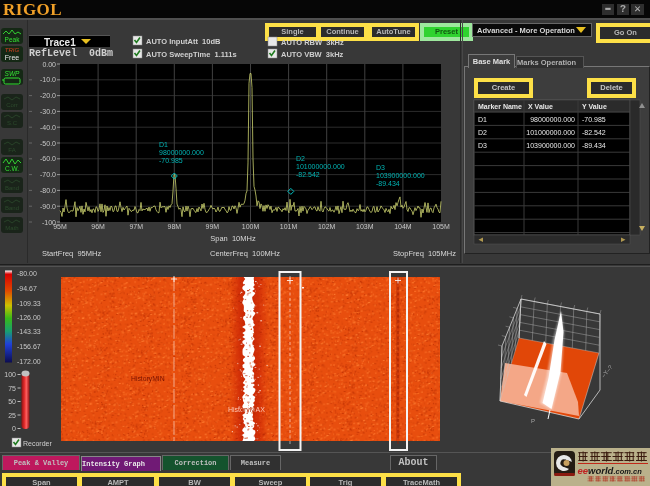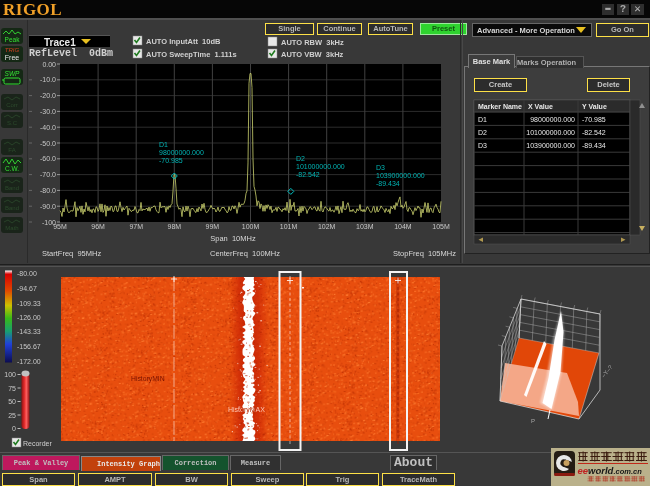--- a/index.html
+++ b/index.html
@@ -1,17 +1,17 @@
 <!DOCTYPE html>
 <html><head><meta charset="utf-8"><style>
   html,body{margin:0;padding:0;background:#383838;}
   #app{position:relative;width:650px;height:486px;overflow:hidden;background:#383838;
        font-family:"Liberation Mono",monospace;}
   .abs{position:absolute;}
-  .btn{position:absolute;background:#2c2c2c;border:1px solid #fde047;color:#b8b8b8;
+  .btn{position:absolute;background:#2c2c2c;border:4px solid #fde047;color:#b8b8b8;
        font-size:7.5px;font-weight:bold;text-align:center;font-family:"Liberation Sans",sans-serif;}
   svg text{font-family:"Liberation Sans",sans-serif;}
 </style></head><body>
 <div id="app">
 
 <div class="abs" style="left:0;top:0;width:650px;height:18px;background:#060606"></div>
 <div class="abs" style="left:3px;top:0px;color:#f0a028;font-family:'Liberation Serif',serif;
      font-weight:bold;font-size:17px;letter-spacing:0.5px">RIGOL</div>
 <div class="abs" style="left:602px;top:4px;width:12px;height:11px;background:#2e2e2e;color:#aaa;font-size:9px;font-weight:bold;text-align:center;line-height:9px">▬</div>
 <div class="abs" style="left:617px;top:4px;width:12px;height:11px;background:#2e2e2e;color:#aaa;font-size:10px;font-weight:bold;text-align:center;line-height:11px">?</div>
@@ -885,24 +885,24 @@
 
   <polygon points="561,311 564,332 561.5,372 552,410 540,403 546.5,378 553.5,338" fill="#ffffff" filter="url(#sailblur)" opacity="0.5"></polygon>
   <polygon points="561,311 563.5,332 560.5,372 551.5,409 542.5,403 548.5,378 554.5,340" fill="#ffffff"></polygon>
   <line x1="550" y1="410" x2="548" y2="419" stroke="#fff" stroke-width="1"></line>
   <text x="604" y="378" fill="#a8a8a8" font-size="6" transform="rotate(-50 604 378)">–Y–?</text>
   <text x="531" y="423" fill="#a8a8a8" font-size="6">P</text>
 </svg>
 
 <div class="abs" style="left:0;top:452px;width:650px;height:1px;background:#555"></div>
 <div class="abs" style="left:2px;top:455px;width:76px;height:14px;background:#be185d;border:1px solid #666;border-bottom:none;color:#c0c0c0;font-size:7px;font-weight:bold;text-align:center;line-height:14px">Peak &amp; Valley</div>
-<div class="abs" style="left:81px;top:456px;width:78px;height:14px;background:#c2410c;border:1px solid #888;border-bottom:none;color:#e8e8e8;font-size:7px;font-weight:bold;text-align:right;line-height:14px">Intensity Graph</div>
+<div class="abs" style="left:81px;top:456px;width:78px;height:14px;background:#701a75;border:1px solid #888;border-bottom:none;color:#e8e8e8;font-size:7px;font-weight:bold;text-align:left;line-height:14px">Intensity Graph</div>
 <div class="abs" style="left:162px;top:455px;width:65px;height:14px;background:#14532d;border:1px solid #666;border-bottom:none;color:#c0c0c0;font-size:7px;font-weight:bold;text-align:center;line-height:14px">Correction</div>
 <div class="abs" style="left:230px;top:455px;width:49px;height:14px;background:#303030;border:1px solid #666;border-bottom:none;color:#c0c0c0;font-size:7px;font-weight:bold;text-align:center;line-height:14px">Measure</div>
-<div class="abs" style="left:390px;top:455px;width:45px;height:14px;background:#303030;border:1px solid #666;border-bottom:none;color:#c0c0c0;font-size:13px;font-weight:bold;text-align:center;line-height:14px">About</div>
+<div class="abs" style="left:390px;top:455px;width:45px;height:14px;background:#303030;border:1px solid #666;border-bottom:none;color:#c0c0c0;font-size:10px;font-weight:bold;text-align:center;line-height:14px">About</div>
 
 <div class="btn" style="left:2px;top:473px;width:71px;height:11px;line-height:11px">Span</div>
 <div class="btn" style="left:78px;top:473px;width:72px;height:11px;line-height:11px">AMPT</div>
 <div class="btn" style="left:155px;top:473px;width:71px;height:11px;line-height:11px">BW</div>
 <div class="btn" style="left:231px;top:473px;width:71px;height:11px;line-height:11px">Sweep</div>
 <div class="btn" style="left:306px;top:473px;width:71px;height:11px;line-height:11px">Trig</div>
 <div class="btn" style="left:382px;top:473px;width:71px;height:11px;line-height:11px">TraceMath</div>
 
 <svg class="abs" style="left:0;top:20px" width="28" height="240" viewBox="0 20 28 240">
   <rect x="1" y="28" width="22" height="16" rx="3" fill="#152815"></rect>

